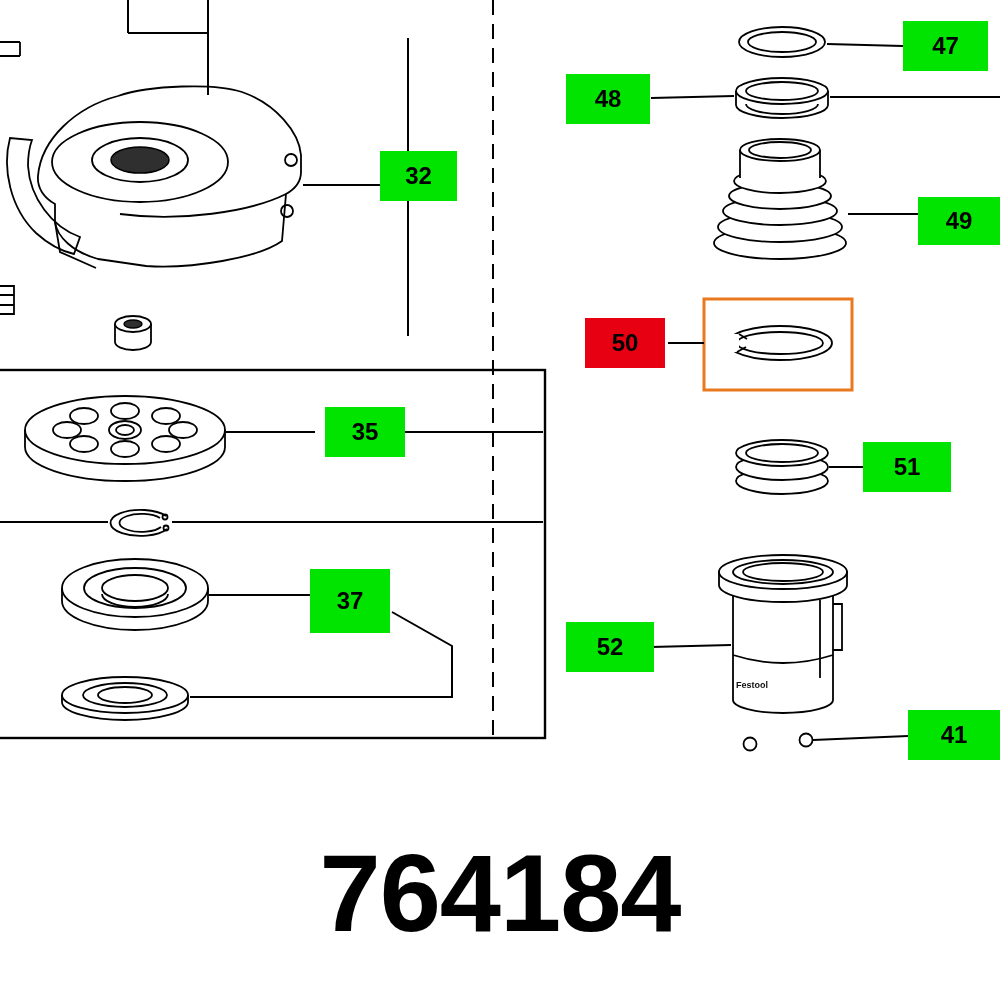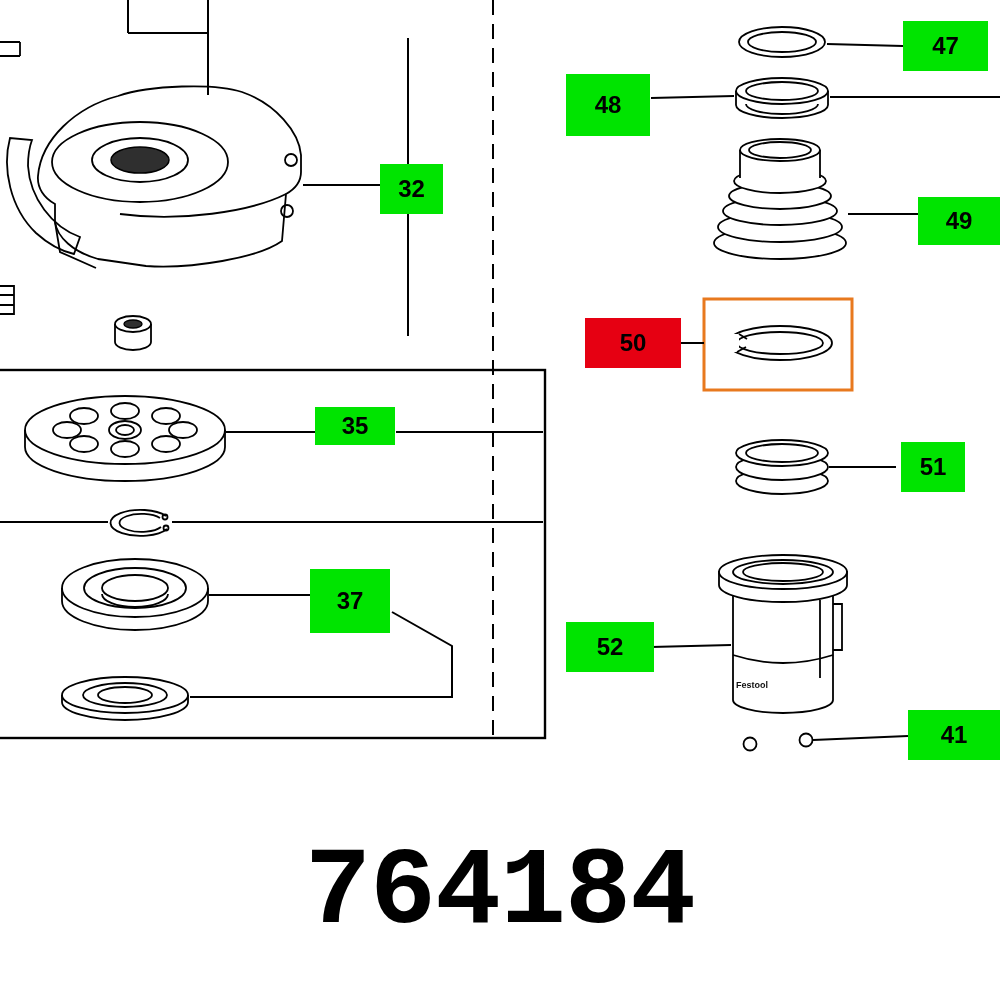--- a/index.html
+++ b/index.html
@@ -18,21 +18,21 @@
   .highlight { fill:none; stroke: var(--highlight-orange, #e8791e); stroke-width:3; }
   .logo { font-family:"Liberation Sans", sans-serif; font-size:9px; font-weight:700; fill:#111; }
   .badge {
     position:absolute; display:flex; align-items:center; justify-content:center;
     font-size:24px; font-weight:700; color:#000; user-select:none; cursor:pointer;
   }
   .badge.green { background: var(--callout-green, #00e400); }
   .badge.red   { background: var(--callout-red, #e60012); }
   #partnum {
     position:absolute; left:0; right:0; top:838px; text-align:center;
-    font-size:110px; font-weight:700; line-height:1; letter-spacing:-1px; color:#000;font-family:Liberation Mono, monospace;
+    font-size:110px; font-weight:700; line-height:1; letter-spacing:-1px; color:#000;
   }
 </style>
 </head>
 <body>
 
 <div class="stage">
 
   <svg class="artwork" width="1000" height="1000" viewBox="0 0 1000 1000">
 
     <line class="ld dash" x1="493" y1="0" x2="493" y2="738"></line>
@@ -168,25 +168,25 @@
     </g>
     <line class="ld" x1="651" y1="647" x2="731" y2="645"></line>
 
     <g>
       <circle class="ln" cx="750" cy="744" r="6.5"></circle>
       <circle class="ln" cx="806" cy="740" r="6.5"></circle>
     </g>
     <line class="ld" x1="813" y1="740" x2="908" y2="736"></line>
   </svg>
 
-  <div class="badge green" style="left:380px;top:164px;width:63px;height:50px">32</div>
-  <div class="badge green" style="left:315px;top:407px;width:80px;height:38px">35</div>
+  <div class="badge green" style="left:380px;top:151px;width:77px;height:50px">32</div>
+  <div class="badge green" style="left:325px;top:407px;width:80px;height:50px">35</div>
   <div class="badge green" style="left:310px;top:569px;width:80px;height:64px">37</div>
   <div class="badge green" style="left:903px;top:21px;width:85px;height:50px">47</div>
-  <div class="badge green" style="left:566px;top:74px;width:84px;height:62px">48</div>
+  <div class="badge green" style="left:566px;top:74px;width:84px;height:50px">48</div>
   <div class="badge green" style="left:918px;top:197px;width:82px;height:48px">49</div>
-  <div class="badge red" style="left:585px;top:318px;width:96px;height:50px">50</div>
-  <div class="badge green" style="left:901px;top:442px;width:64px;height:50px">51</div>
+  <div class="badge red" style="left:585px;top:318px;width:80px;height:50px">50</div>
+  <div class="badge green" style="left:863px;top:442px;width:88px;height:50px">51</div>
   <div class="badge green" style="left:566px;top:622px;width:88px;height:50px">52</div>
   <div class="badge green" style="left:908px;top:710px;width:92px;height:50px">41</div>
 
   <div id="partnum">764184</div>
 </div>
 
 </body></html>

